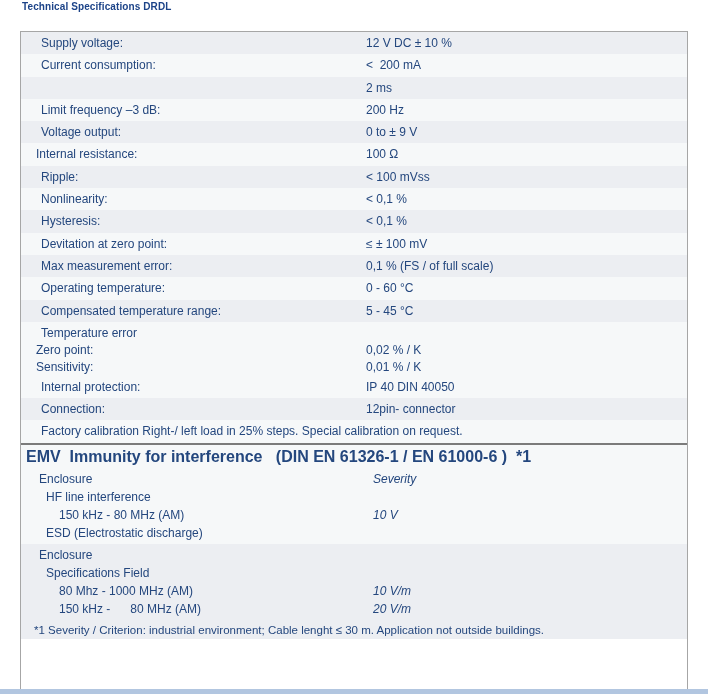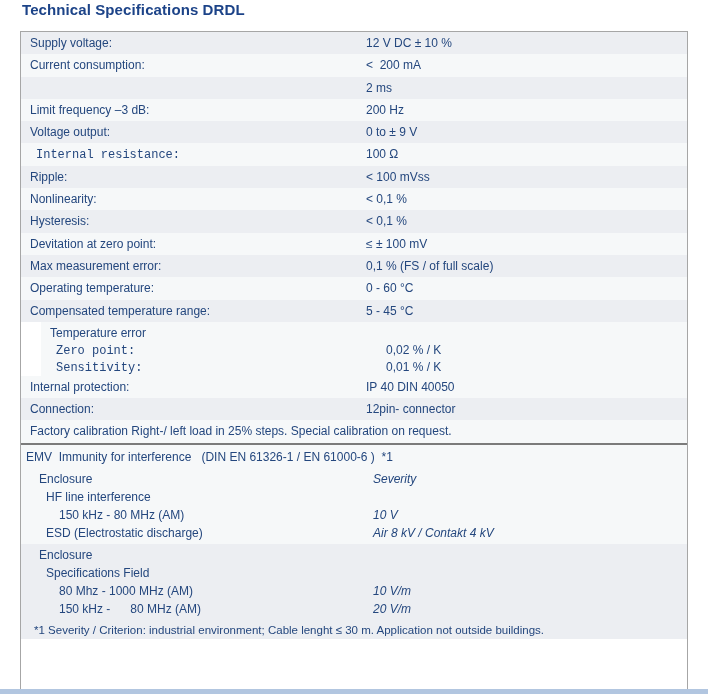--- a/index.html
+++ b/index.html
@@ -12,47 +12,47 @@
     --text:#24477E;
     --title:#1C4388;
     --shaded:#ECEEF2;
     --light:#F6F8F9;
     --border:#A6A6A6;
     --divider:#7B7B7B;
     --bottombar:#B2C6E0;
   }
   .page-title{
     position:absolute;left:22px;top:1px;margin:0;
-    font-size:15px;font-weight:bold;color:var(--title);
+    font-size:10px;font-weight:bold;color:var(--title);
     white-space:pre;letter-spacing:0.1px;
   }
   .doc-table{
     position:absolute;left:20px;top:31px;width:668px;height:659px;
     box-sizing:border-box;
     border-left:1.5px solid var(--border);
     border-right:1.5px solid var(--border);
     border-top:1.5px solid var(--border);
     overflow:hidden;
     color:var(--text);
     font-size:12px;
   }
   .spec-row{position:relative;height:22.3px;overflow:hidden;}
   .spec-row.shaded{background:var(--shaded);}
   .spec-row.light{background:var(--light);}
-  .spec-row.multi{height:54px;padding-top:3px;box-sizing:border-box;margin-left:20px;}
+  .spec-row.multi{height:54px;padding-top:3px;box-sizing:border-box;}
   .spec-line{position:relative;height:22.3px;line-height:22.3px;}
   .spec-row.multi .spec-line{height:17px;line-height:17px;}
   .lab,.val{white-space:pre;color:var(--text);}
-  .lab{padding-left:9px;display:inline-block;}
-  .spec-line.indent1 .lab{padding-left:15px;font-family:Liberation Mono, monospace;}
+  .lab{padding-left:20px;display:inline-block;}
+  .spec-line.indent1 .lab{padding-left:15px;}
   .val{position:absolute;left:345px;top:0;}
   .divider{height:2px;background:var(--divider);}
   .emv-header{
     height:23px;line-height:24px;background:var(--light);
-    font-weight:normal;font-size:12px;white-space:pre;padding-left:5px;
+    font-weight:bold;font-size:16px;white-space:pre;padding-left:5px;
     color:var(--text);
   }
   .emv-block{padding-top:2px;padding-bottom:2px;}
   .emv-block.shaded{background:var(--shaded);}
   .emv-block.light{background:var(--light);}
   .emv-line{position:relative;height:18px;line-height:18px;}
   .emv-line .lab{padding-left:18px;}
   .emv-line.indent1 .lab{padding-left:25px;text-align:right;}
   .emv-line.indent2 .lab{padding-left:38px;}
   .emv-line .val{left:352px;font-style:italic;}
@@ -124,21 +124,21 @@
         <div class="spec-line"><span class="lab">Factory calibration Right-/ left load in 25% steps. Special calibration on request.</span></div>
       </div>
     </div>
   <div class="divider"></div>
   <div class="emv-header">EMV  Immunity for interference   (DIN EN 61326-1 / EN 61000-6 )  *1</div>
   <div id="emv-blocks">
       <div class="emv-block light">
         <div class="emv-line"><span class="lab">Enclosure</span><span class="val">Severity</span></div>
         <div class="emv-line indent1"><span class="lab">HF line interference</span></div>
         <div class="emv-line indent2"><span class="lab">150 kHz - 80 MHz (AM)</span><span class="val">10 V</span></div>
-        <div class="emv-line indent1"><span class="lab">ESD (Electrostatic discharge)</span><span class="val">Air 8 kV / Contakt 4 kV</span></div>
+        <div class="emv-line indent1"><span class="lab">ESD (Electrostatic discharge)</span></div>
       </div>
       <div class="emv-block shaded">
         <div class="emv-line"><span class="lab">Enclosure</span></div>
         <div class="emv-line indent1"><span class="lab">Specifications Field</span></div>
         <div class="emv-line indent2"><span class="lab">80 Mhz - 1000 MHz (AM)</span><span class="val">10 V/m</span></div>
         <div class="emv-line indent2"><span class="lab">150 kHz -      80 MHz (AM)</span><span class="val">20 V/m</span></div>
       </div>
       <div class="emv-block shaded footnote">
         <div class="emv-line"><span class="lab">*1 Severity / Criterion: industrial environment; Cable lenght ≤ 30 m. Application not outside buildings.</span></div>
       </div>

